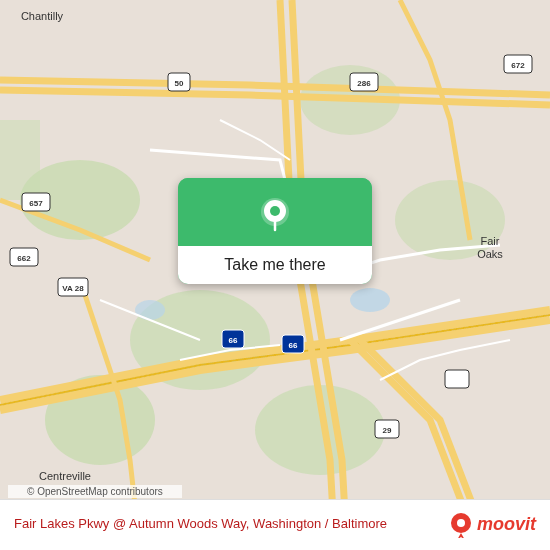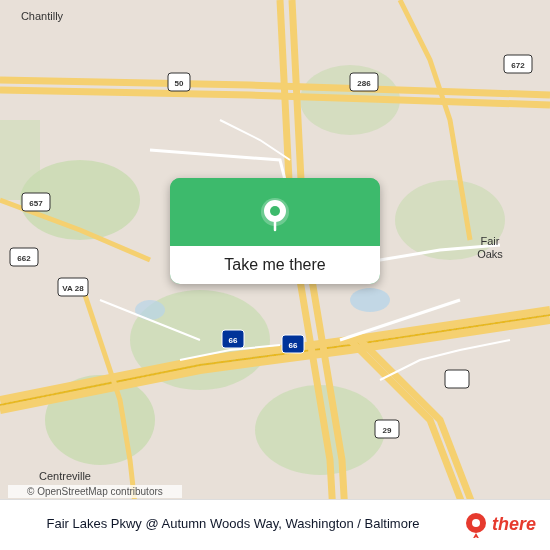--- a/index.html
+++ b/index.html
@@ -37,24 +37,23 @@
       padding: 10px 14px 12px 14px;
       border-top: 1px solid #ddd;
       display: flex;
       align-items: center;
       justify-content: space-between;
       z-index: 10;
     }
 
     #location-text {
       font-size: 13px;
-      color: #0f172a;
+      color: #b91c1c;
       flex: 1;
       line-height: 1.4;
-      text-align: center;
     }
 
     #moovit-logo {
       display: flex;
       align-items: center;
       margin-left: 10px;
     }
 
     #moovit-logo .logo-icon {
       width: 28px;
@@ -90,21 +89,21 @@
       transform: translate(-50%, -50%);
       z-index: 20;
     }
 
     #take-me-there-card {
       background: #3dba6c;
       border-radius: 10px;
       padding: 0;
       box-shadow: 0 3px 10px rgba(0,0,0,0.3);
       overflow: hidden;
-      width: 210px;
+      width: 194px;
       cursor: pointer;
       border: none;
     }
 
     #card-icon-area {
       background: #3dba6c;
       display: flex;
       align-items: center;
       justify-content: center;
       padding: 16px 0 12px 0;
@@ -235,17 +234,17 @@
 
   <div id="location-card">
     <div id="location-text">Fair Lakes Pkwy @ Autumn Woods Way, Washington / Baltimore</div>
     <div id="moovit-logo">
 
       <svg class="logo-icon" viewBox="0 0 28 28" xmlns="http://www.w3.org/2000/svg">
         <ellipse cx="14" cy="13" rx="10" ry="10" fill="#e63a2e"></ellipse>
         <circle cx="14" cy="13" r="4" fill="white"></circle>
         <path d="M 14 23 L 10 30 L 14 27 L 18 30 Z" fill="#e63a2e"></path>
       </svg>
-      <span class="logo-text">there</span>
+      <span class="logo-text">moovit</span>
     </div>
   </div>
 
 </div>
 
 </body></html>

